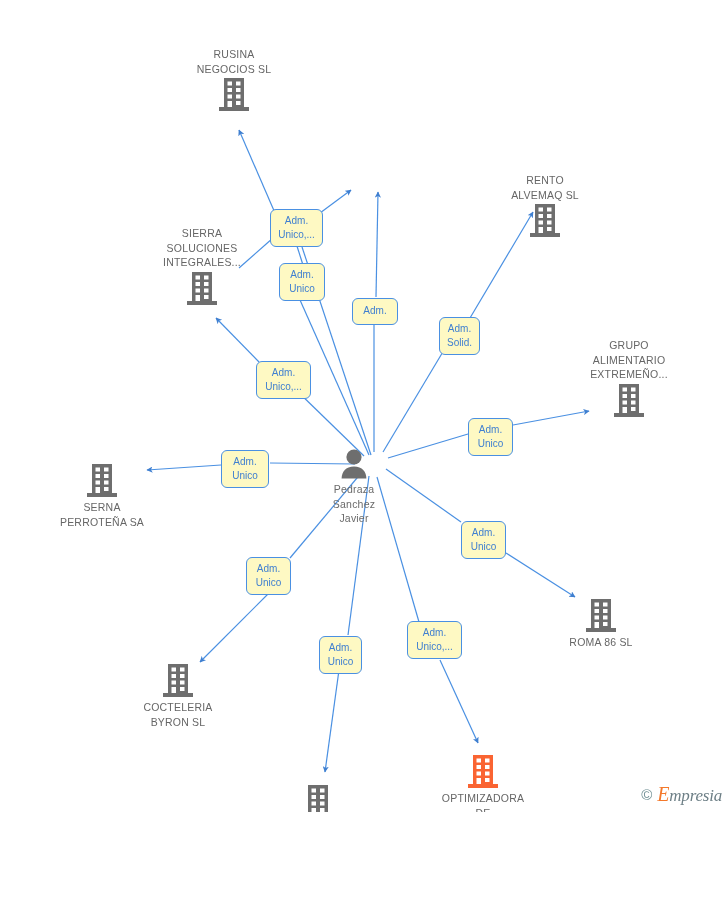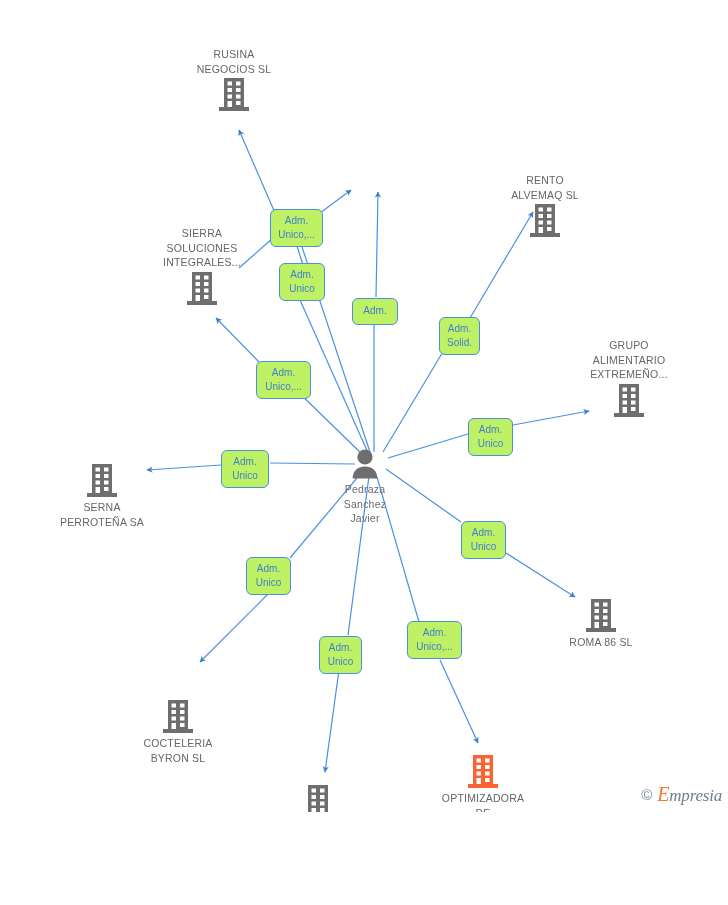--- a/index.html
+++ b/index.html
@@ -47,21 +47,21 @@
     white-space: pre-line;
   }
   .node.caption-above .caption { margin-bottom: 2px; }
   .node.caption-below .caption { margin-top: 2px; }
   .node.person .caption { color: #6b6b6b; }
 
   
   .chip {
     position: absolute;
     box-sizing: border-box;
-    background: #bef264;
+    background: #fef9c3;
     border: 1.3px solid #4a90e2;
     border-radius: 6px;
     color: #3f7fd0;
     font-size: 10px;
     line-height: 13.5px;
     text-align: center;
     padding: 4px 6px 5px 6px;
     white-space: pre-line;
     box-shadow: 0 0 0 0 rgba(0,0,0,0);
   }
@@ -278,21 +278,21 @@
           <rect x="8.5" y="16.5" width="4.5" height="4"></rect>
           <rect x="17" y="16.5" width="4.5" height="4"></rect>
           <rect x="8.5" y="23" width="4.5" height="6"></rect>
           <rect x="17" y="23" width="4.5" height="4"></rect>
         </g>
       </svg>
     </span>
     <span class="caption">ROMA 86 SL</span>
   </div>
 
-  <div class="node caption-below" style="left:178px; top:700px;">
+  <div class="node caption-below" style="left:178px; top:664px;">
     <span class="glyph">
       <svg width="30" height="34" viewBox="0 0 30 34" xmlns="http://www.w3.org/2000/svg">
         <g fill="#6e6e6e">
           <rect x="5" y="0" width="20" height="29"></rect>
           <rect x="0" y="29" width="30" height="4"></rect>
         </g>
         <g fill="#ffffff">
           <rect x="8.5" y="3.5" width="4.5" height="4"></rect>
           <rect x="17" y="3.5" width="4.5" height="4"></rect>
           <rect x="8.5" y="10" width="4.5" height="4"></rect>
@@ -348,21 +348,21 @@
           <rect x="17" y="16.5" width="4.5" height="4"></rect>
           <rect x="8.5" y="23" width="4.5" height="6"></rect>
           <rect x="17" y="23" width="4.5" height="4"></rect>
         </g>
       </svg>
     </span>
     <span class="caption">SIERRA
 FRIA  SL</span>
   </div>
 
-  <div class="node person caption-below" style="left:365px; top:448px;">
+  <div class="node person caption-below" style="left:354px; top:448px;">
     <span class="glyph">
       <svg width="30" height="32" viewBox="0 0 30 32" xmlns="http://www.w3.org/2000/svg">
         <g fill="#6e6e6e">
           <circle cx="15" cy="9" r="7.6"></circle>
           <path d="M 15 18.4
                    C 6.6 18.4, 2.8 23.4, 2.6 30.6
                    L 27.4 30.6
                    C 27.2 23.4, 23.4 18.4, 15 18.4 z"></path>
         </g>
       </svg>

